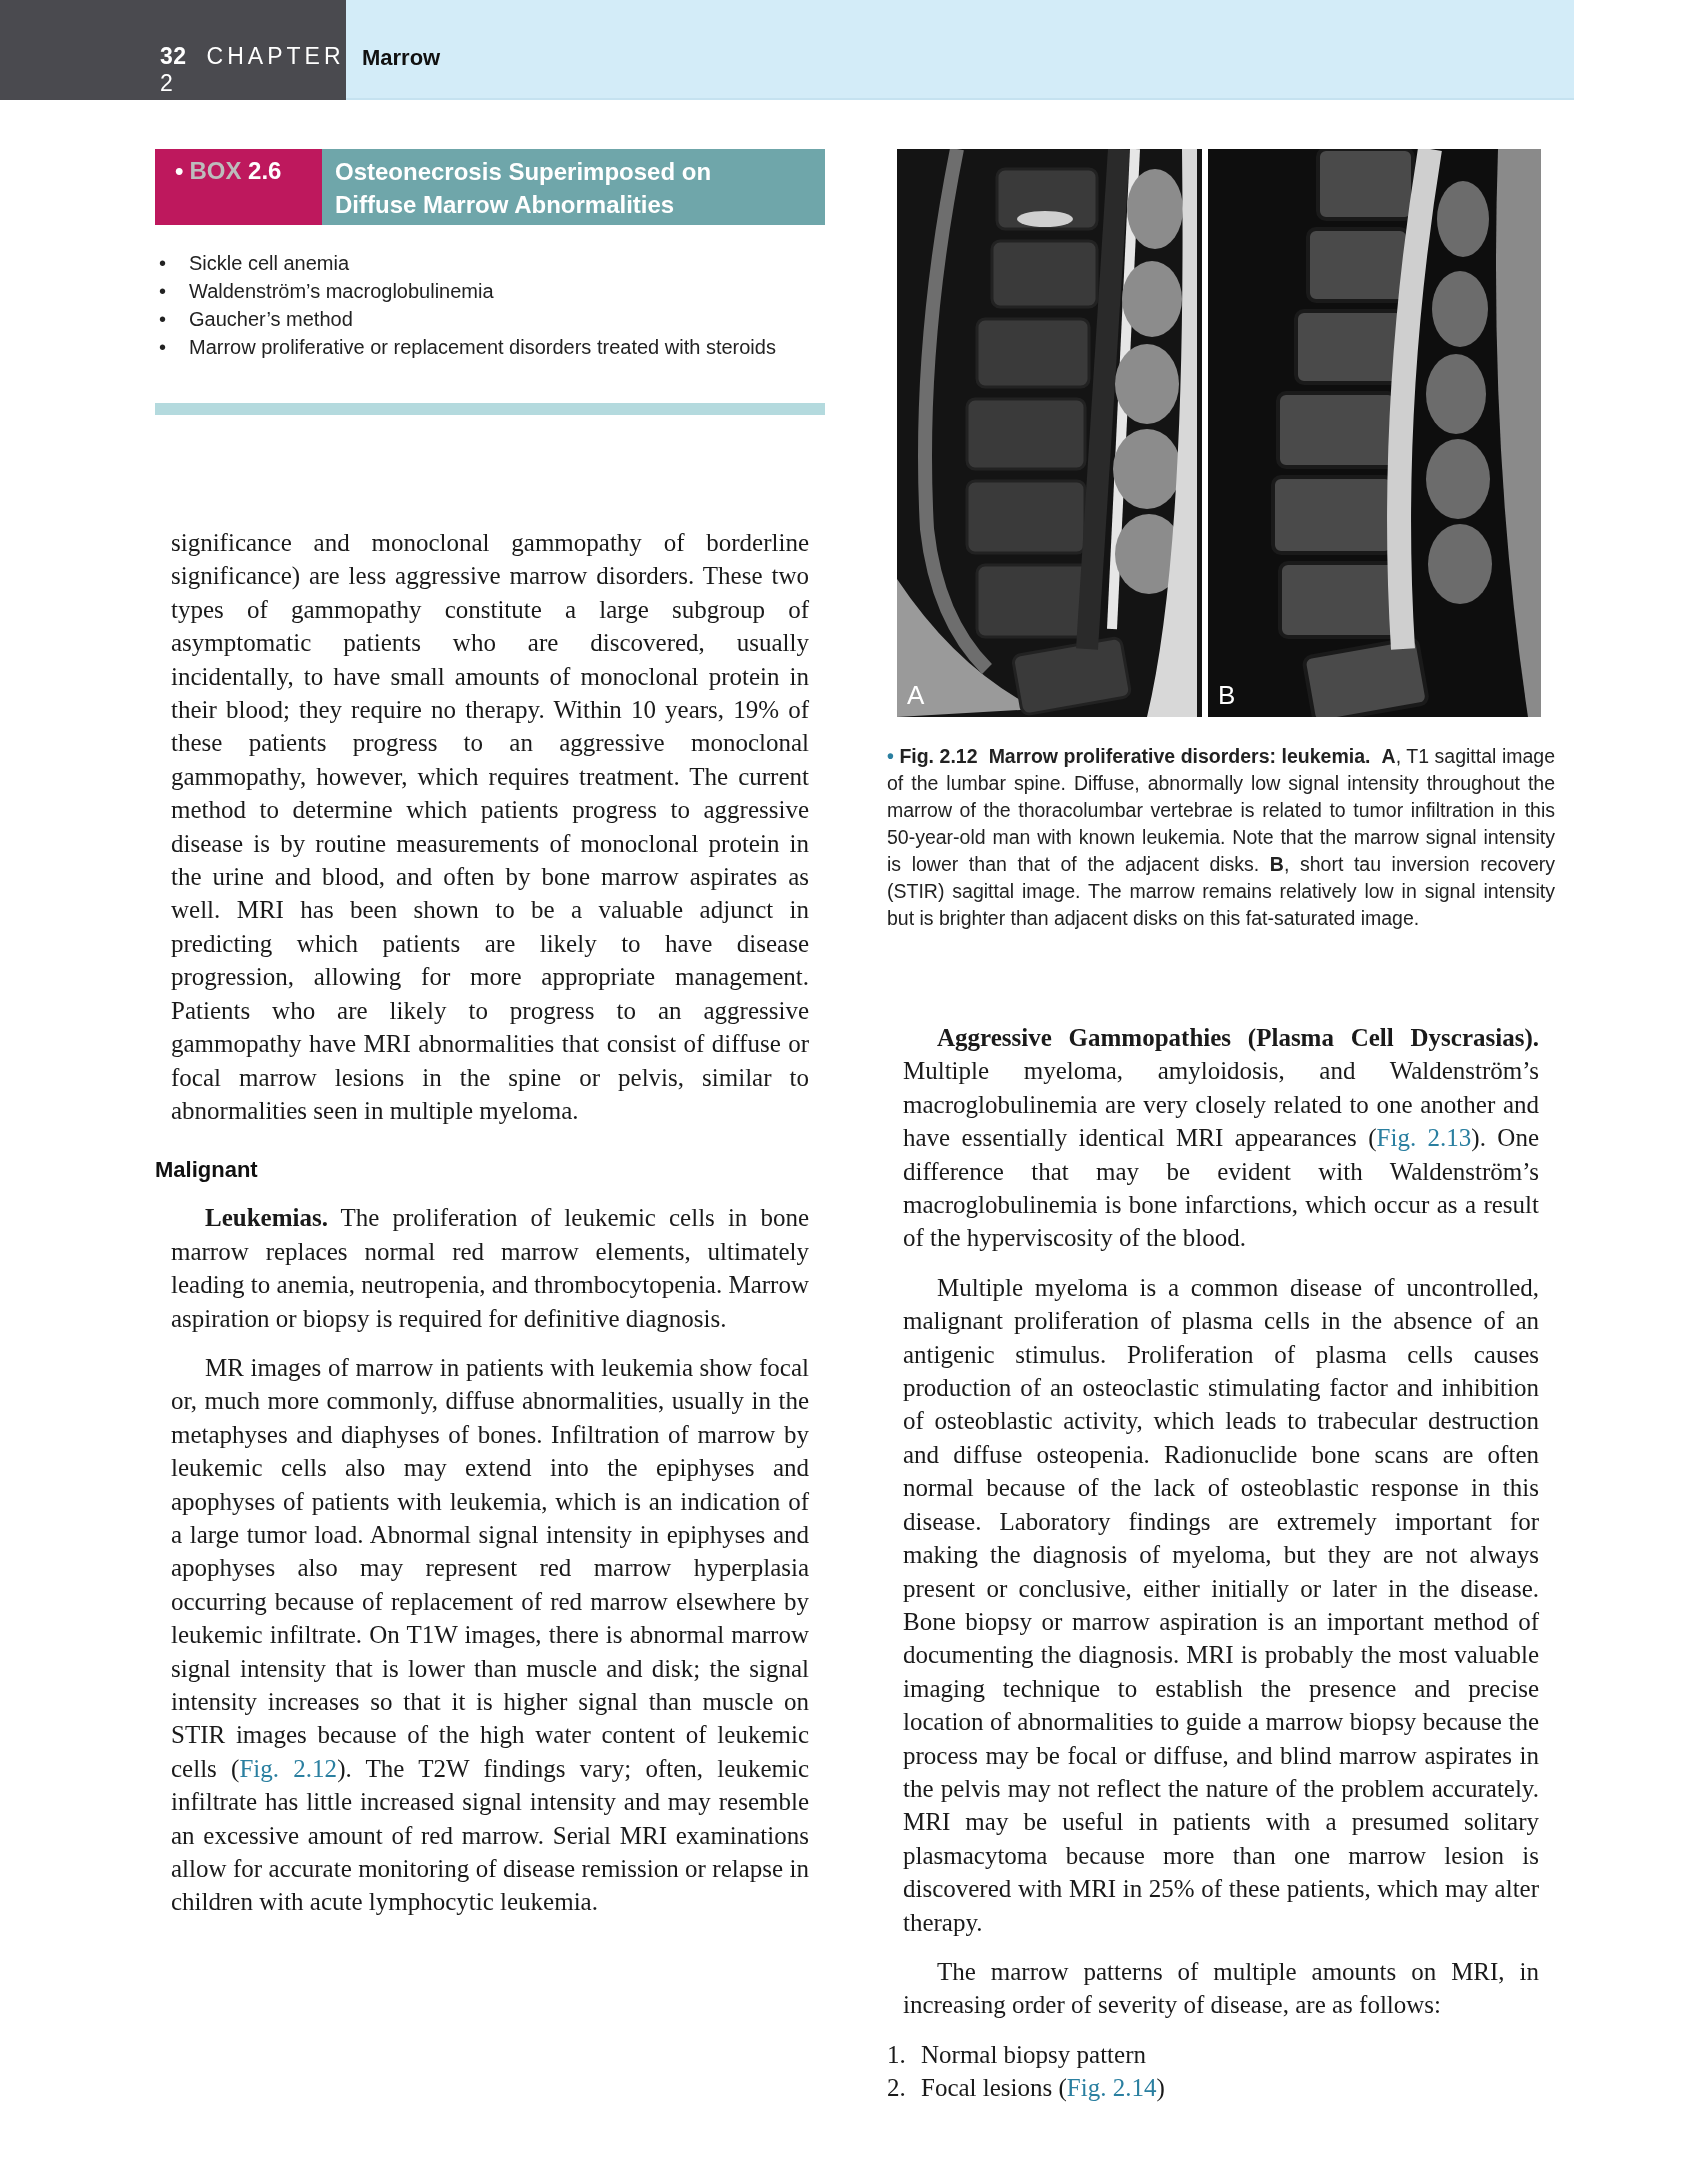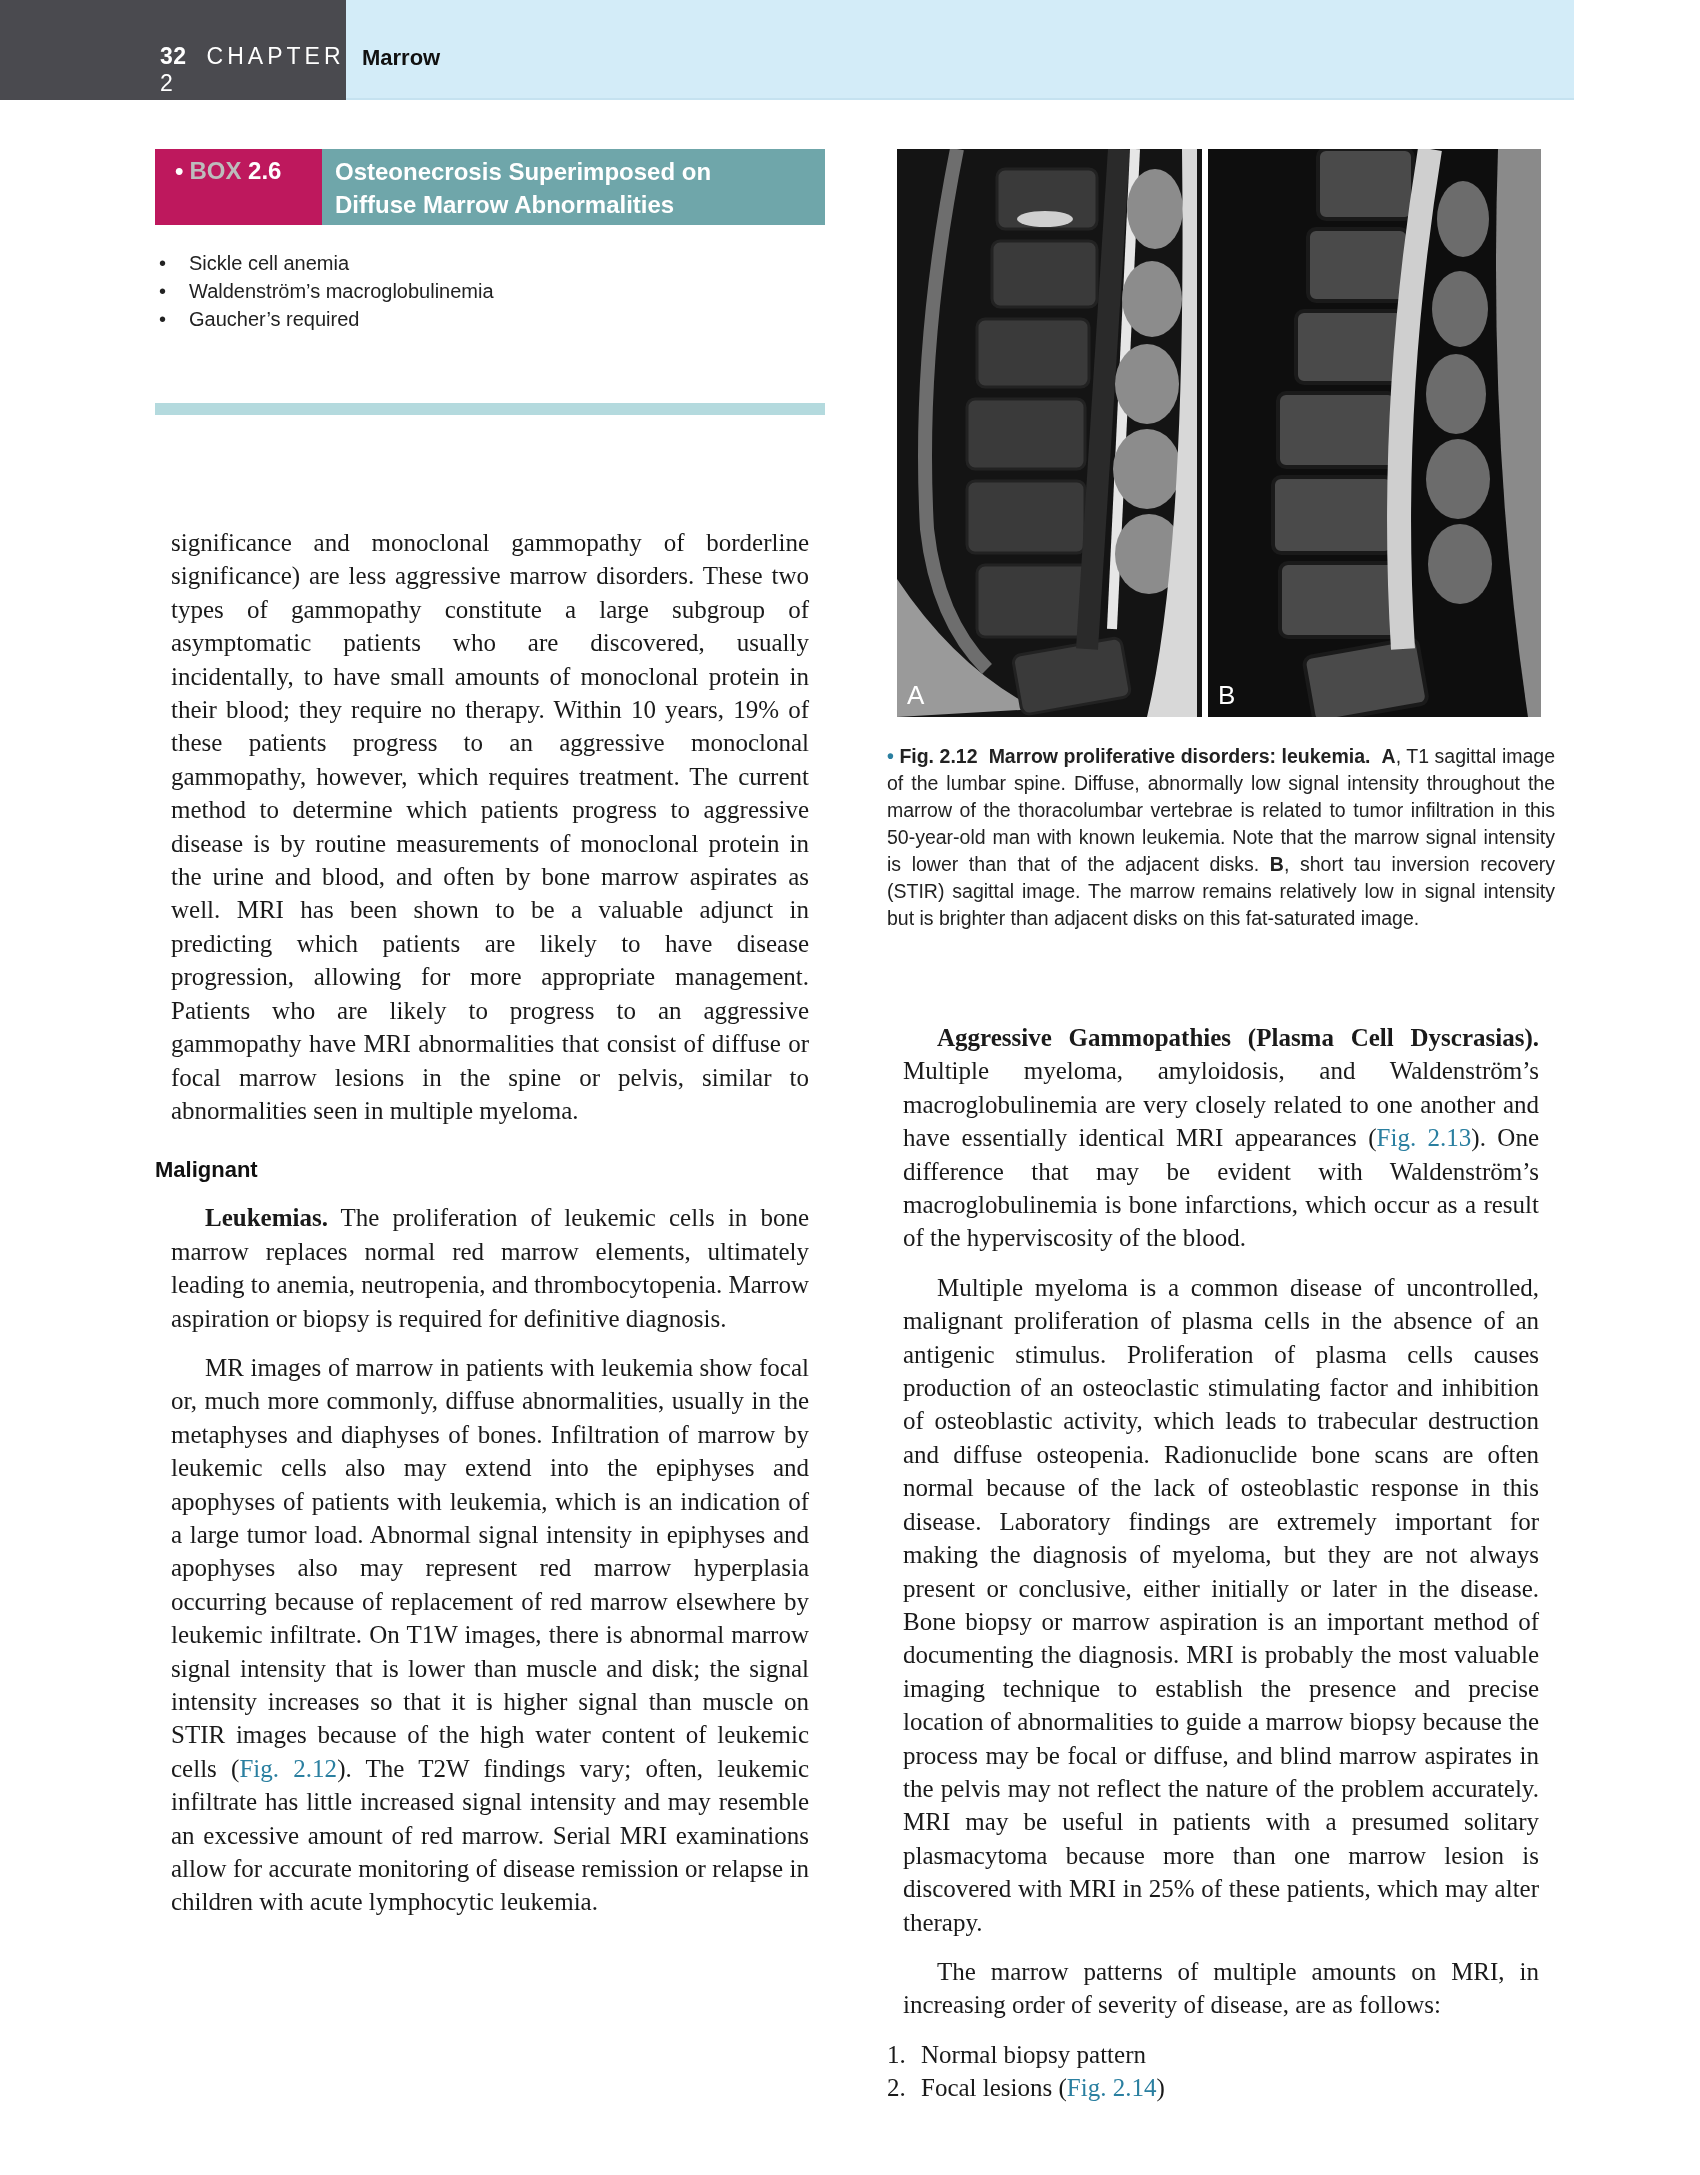--- a/index.html
+++ b/index.html
@@ -62,21 +62,22 @@
       <span class="dot">•</span><span class="box-word">BOX</span> <span class="box-num">2.6</span>
     </div>
     <div class="box-title">
       <div>Osteonecrosis Superimposed on</div>
       <div>Diffuse Marrow Abnormalities</div>
     </div>
   </div>
   <ul class="box-list">
     <li>Sickle cell anemia</li>
     <li>Waldenström’s macroglobulinemia</li>
-    <li>Gaucher’s required</li>
+    <li>Gaucher’s method</li>
+    <li>Marrow proliferative or replacement disorders treated with steroids</li>
   </ul>
 </div>
 <div class="box-bar"></div>
 
 <div class="col left">
   <p>significance and monoclonal gammopathy of borderline significance) are less aggressive marrow disorders. These two types of gammopathy constitute a large subgroup of asymptomatic patients who are discovered, usually incidentally, to have small amounts of monoclonal protein in their blood; they require no therapy. Within 10 years, 19% of these patients progress to an aggressive monoclonal gammopathy, however, which requires treatment. The current method to determine which patients progress to aggressive disease is by routine measurements of monoclonal protein in the urine and blood, and often by bone marrow aspirates as well. MRI has been shown to be a valuable adjunct in predicting which patients are likely to have disease progression, allowing for more appropriate management. Patients who are likely to progress to an aggressive gammopathy have MRI abnormalities that consist of diffuse or focal marrow lesions in the spine or pelvis, similar to abnormalities seen in multiple myeloma.</p>
   <div class="section-head">Malignant</div>
   <p class="indent"><span class="run-head">Leukemias.</span><span> The proliferation of leukemic cells in bone marrow replaces normal red marrow elements, ultimately leading to anemia, neutropenia, and thrombocytopenia. Marrow aspiration or biopsy is required for definitive diagnosis.</span></p>
   <p class="indent"><span>MR images of marrow in patients with leukemia show focal or, much more commonly, diffuse abnormalities, usually in the metaphyses and diaphyses of bones. Infiltration of marrow by leukemic cells also may extend into the epiphyses and apophyses of patients with leukemia, which is an indication of a large tumor load. Abnormal signal intensity in epiphyses and apophyses also may represent red marrow hyperplasia occurring because of replacement of red marrow elsewhere by leukemic infiltrate. On T1W images, there is abnormal marrow signal intensity that is lower than muscle and disk; the signal intensity increases so that it is higher signal than muscle on STIR images because of the high water content of leukemic cells (</span><a class="link">Fig. 2.12</a><span>). The T2W findings vary; often, leukemic infiltrate has little increased signal intensity and may resemble an excessive amount of red marrow. Serial MRI examinations allow for accurate monitoring of disease remission or relapse in children with acute lymphocytic leukemia.</span></p>
 </div>

